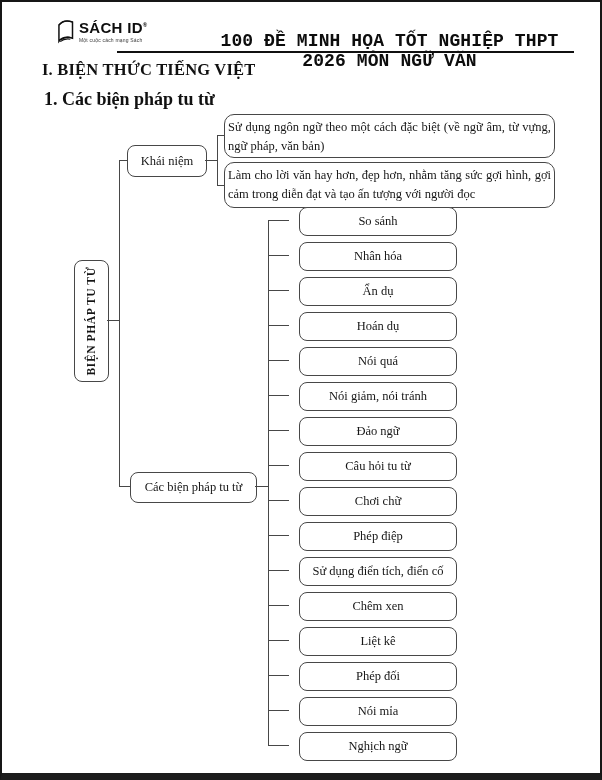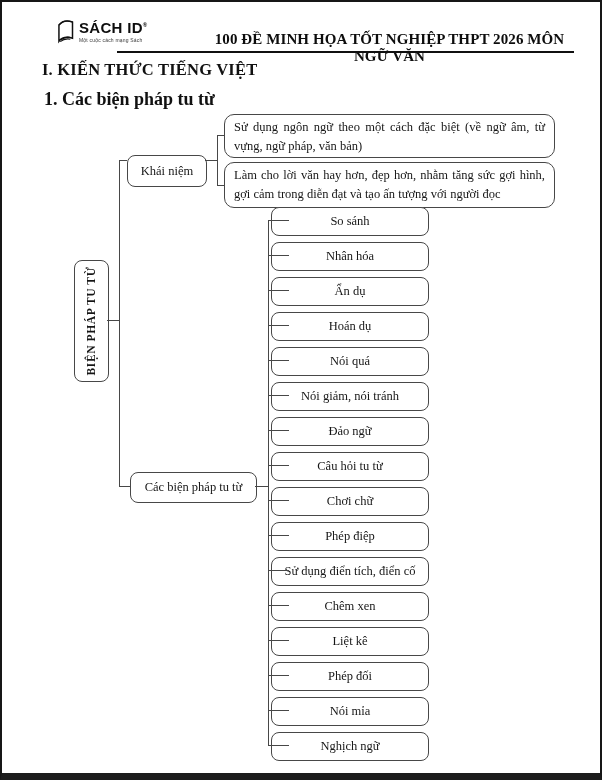--- a/index.html
+++ b/index.html
@@ -11,40 +11,40 @@
   .abs{position:absolute;}
   
   .logo{left:53px;top:15px;display:flex;align-items:flex-start;gap:3px;}
   .logo-icon{width:21px;height:27px;margin-top:2px;}
   .logo-name{font-family:"Liberation Sans","DejaVu Sans",sans-serif;font-weight:bold;
     font-size:15px;letter-spacing:0.3px;color:#0d0d0d;line-height:16px;}
   .logo-mark{font-size:6px;vertical-align:super;font-weight:bold;}
   .logo-tagline{font-family:"Liberation Sans","DejaVu Sans",sans-serif;font-size:5px;
     color:#3a3a3a;letter-spacing:0.2px;margin-top:1px;}
   .header-title{left:205px;top:29px;width:365px;text-align:center;
-    font-family:Liberation Serif, serif;font-weight:bold;
-    font-size:15px;letter-spacing:0.1px;color:#0d0d0d;}
+    font-family:Liberation Mono, monospace;font-weight:bold;
+    font-size:18px;letter-spacing:0.1px;color:#0d0d0d;}
   .header-rule{left:115px;top:49px;width:457px;height:2px;background:#101010;}
   
   .h-section{left:40px;top:58px;font-weight:bold;font-size:16.5px;letter-spacing:0.2px;}
   .h-sub{left:42px;top:87px;font-weight:bold;font-size:18px;}
   
   .box{position:absolute;border:1px solid #474747;border-radius:8px;background:#fff;
     display:flex;align-items:center;justify-content:center;
     font-size:12.5px;color:#161616;white-space:nowrap;}
   .desc{display:block;border-radius:10px;white-space:normal;text-align:justify;
-    padding:3px 9px;line-height:19px;box-sizing:border-box;font-size:12.5px;}
+    padding:3px 3px;line-height:19px;box-sizing:border-box;font-size:12.5px;}
   .root{left:72px;top:258px;width:33px;height:120px;}
   .root span{transform:rotate(-90deg);white-space:nowrap;font-weight:bold;
     font-size:11.5px;letter-spacing:0.6px;}
-  .concept{left:125px;top:153px;width:78px;height:30px;}
+  .concept{left:125px;top:143px;width:78px;height:30px;}
   .desc1{left:222px;top:112px;width:331px;height:44px;}
   .desc2{left:222px;top:160px;width:331px;height:46px;}
   .devices{left:128px;top:470px;width:125px;height:29px;}
-  .item{left:269px;width:156px;height:27px;text-align:right;}
+  .item{left:297px;width:156px;height:27px;text-align:right;}
   .line{position:absolute;background:#474747;}
 </style>
 </head>
 <body>
 
 <div class="page">
 
   <div class="abs logo">
     <svg class="logo-icon" viewBox="0 0 24 30">
       <path d="M20 3 C13 0.5 8 2 4.5 6.5 L4.5 25 C8 20.5 13 19.5 20 21.5 Z" fill="none" stroke="#101010" stroke-width="1.7"></path>
@@ -54,21 +54,21 @@
     </svg>
     <div>
       <div class="logo-name"><span>SÁCH ID</span><span class="logo-mark">®</span></div>
       <div class="logo-tagline">Một cuộc cách mạng Sách</div>
     </div>
   </div>
 
   <div class="abs header-title">100 ĐỀ MINH HỌA TỐT NGHIỆP THPT 2026 MÔN NGỮ VĂN</div>
   <div class="abs header-rule"></div>
 
-  <div class="abs h-section">I. KIẾN THỨC TIẾNG VIỆT</div>
+  <div class="abs h-section">I. BIỆN THỨC TIẾNG VIỆT</div>
   <div class="abs h-sub">1. Các biện pháp tu từ</div>
 
   <div class="box root">
     <span>BIỆN PHÁP TU TỪ</span>
   </div>
 
   <div class="box concept">Khái niệm</div>
 
   <div class="box desc desc1">Sử dụng ngôn ngữ theo một cách đặc biệt (về ngữ âm, từ vựng, ngữ pháp, văn bản)</div>
   <div class="box desc desc2">Làm cho lời văn hay hơn, đẹp hơn, nhằm tăng sức gợi hình, gợi cảm trong diễn đạt và tạo ấn tượng với người đọc</div>

